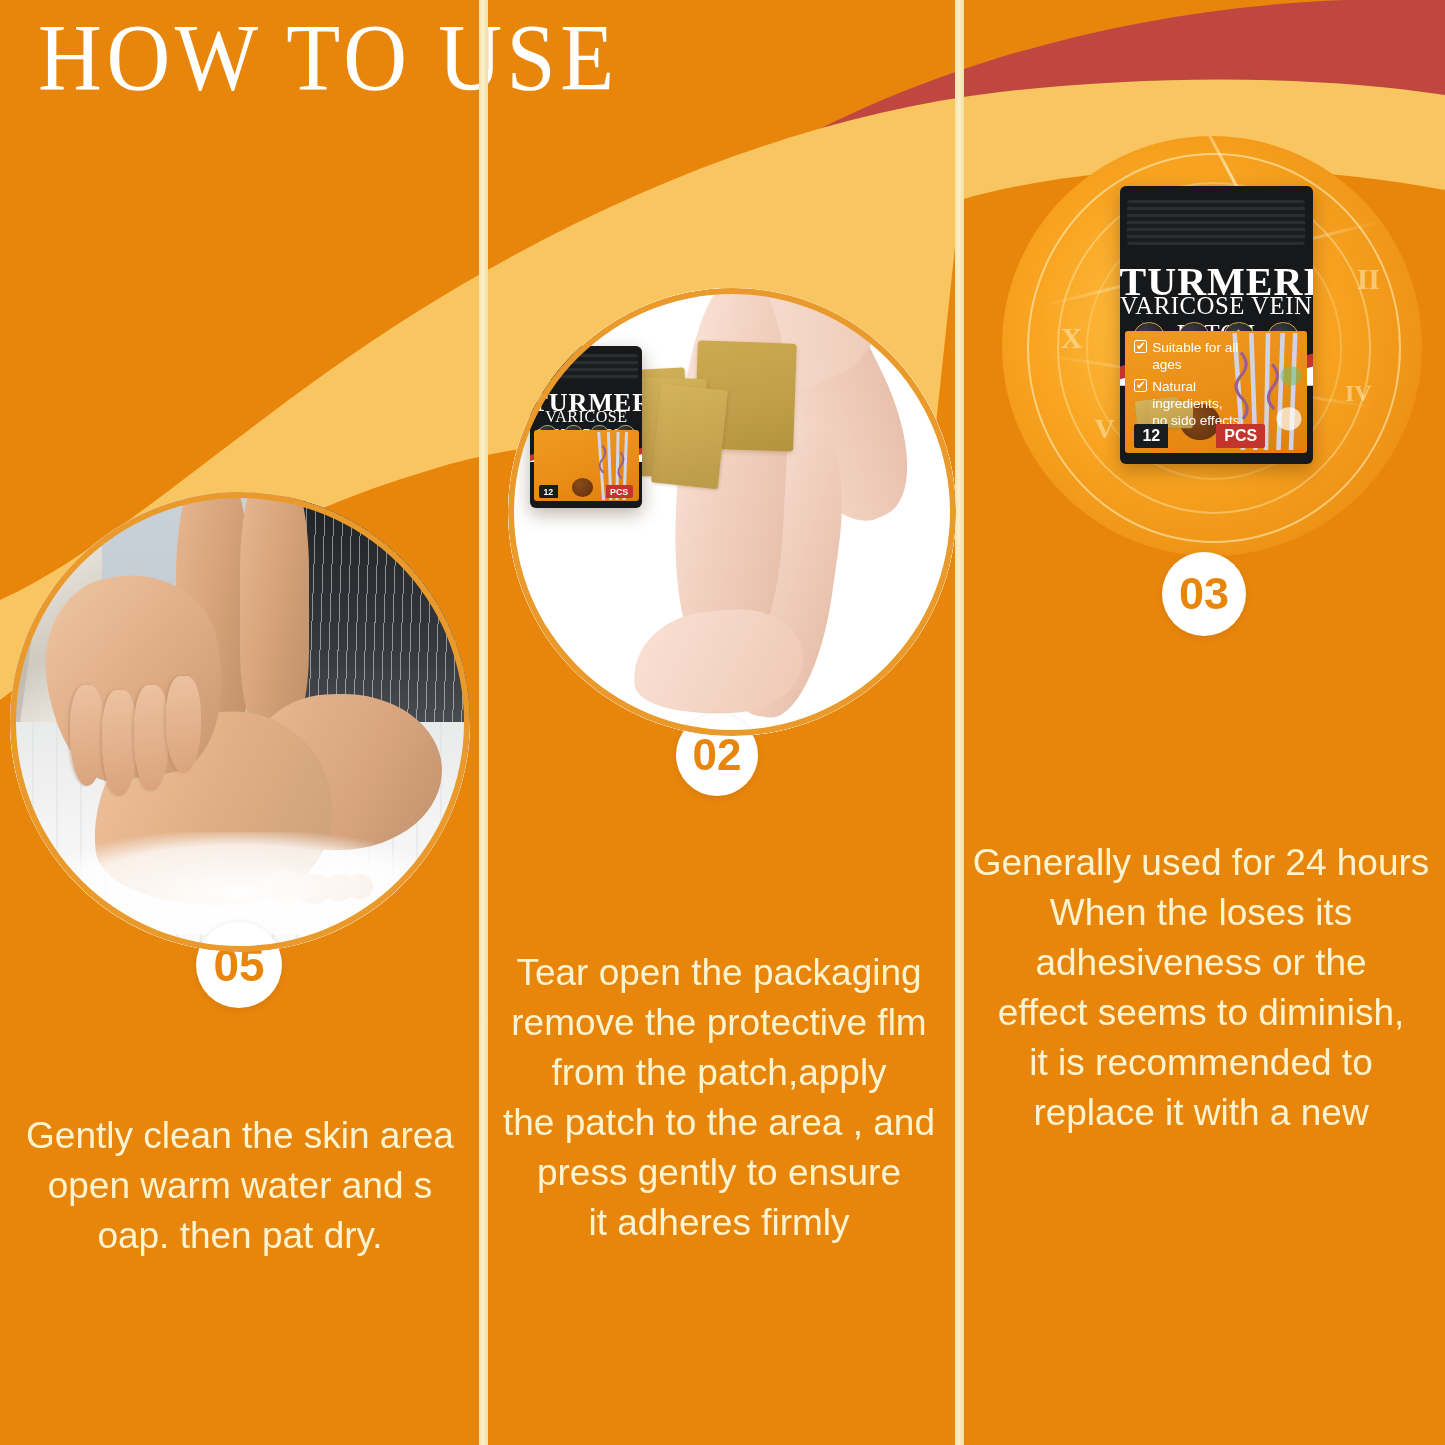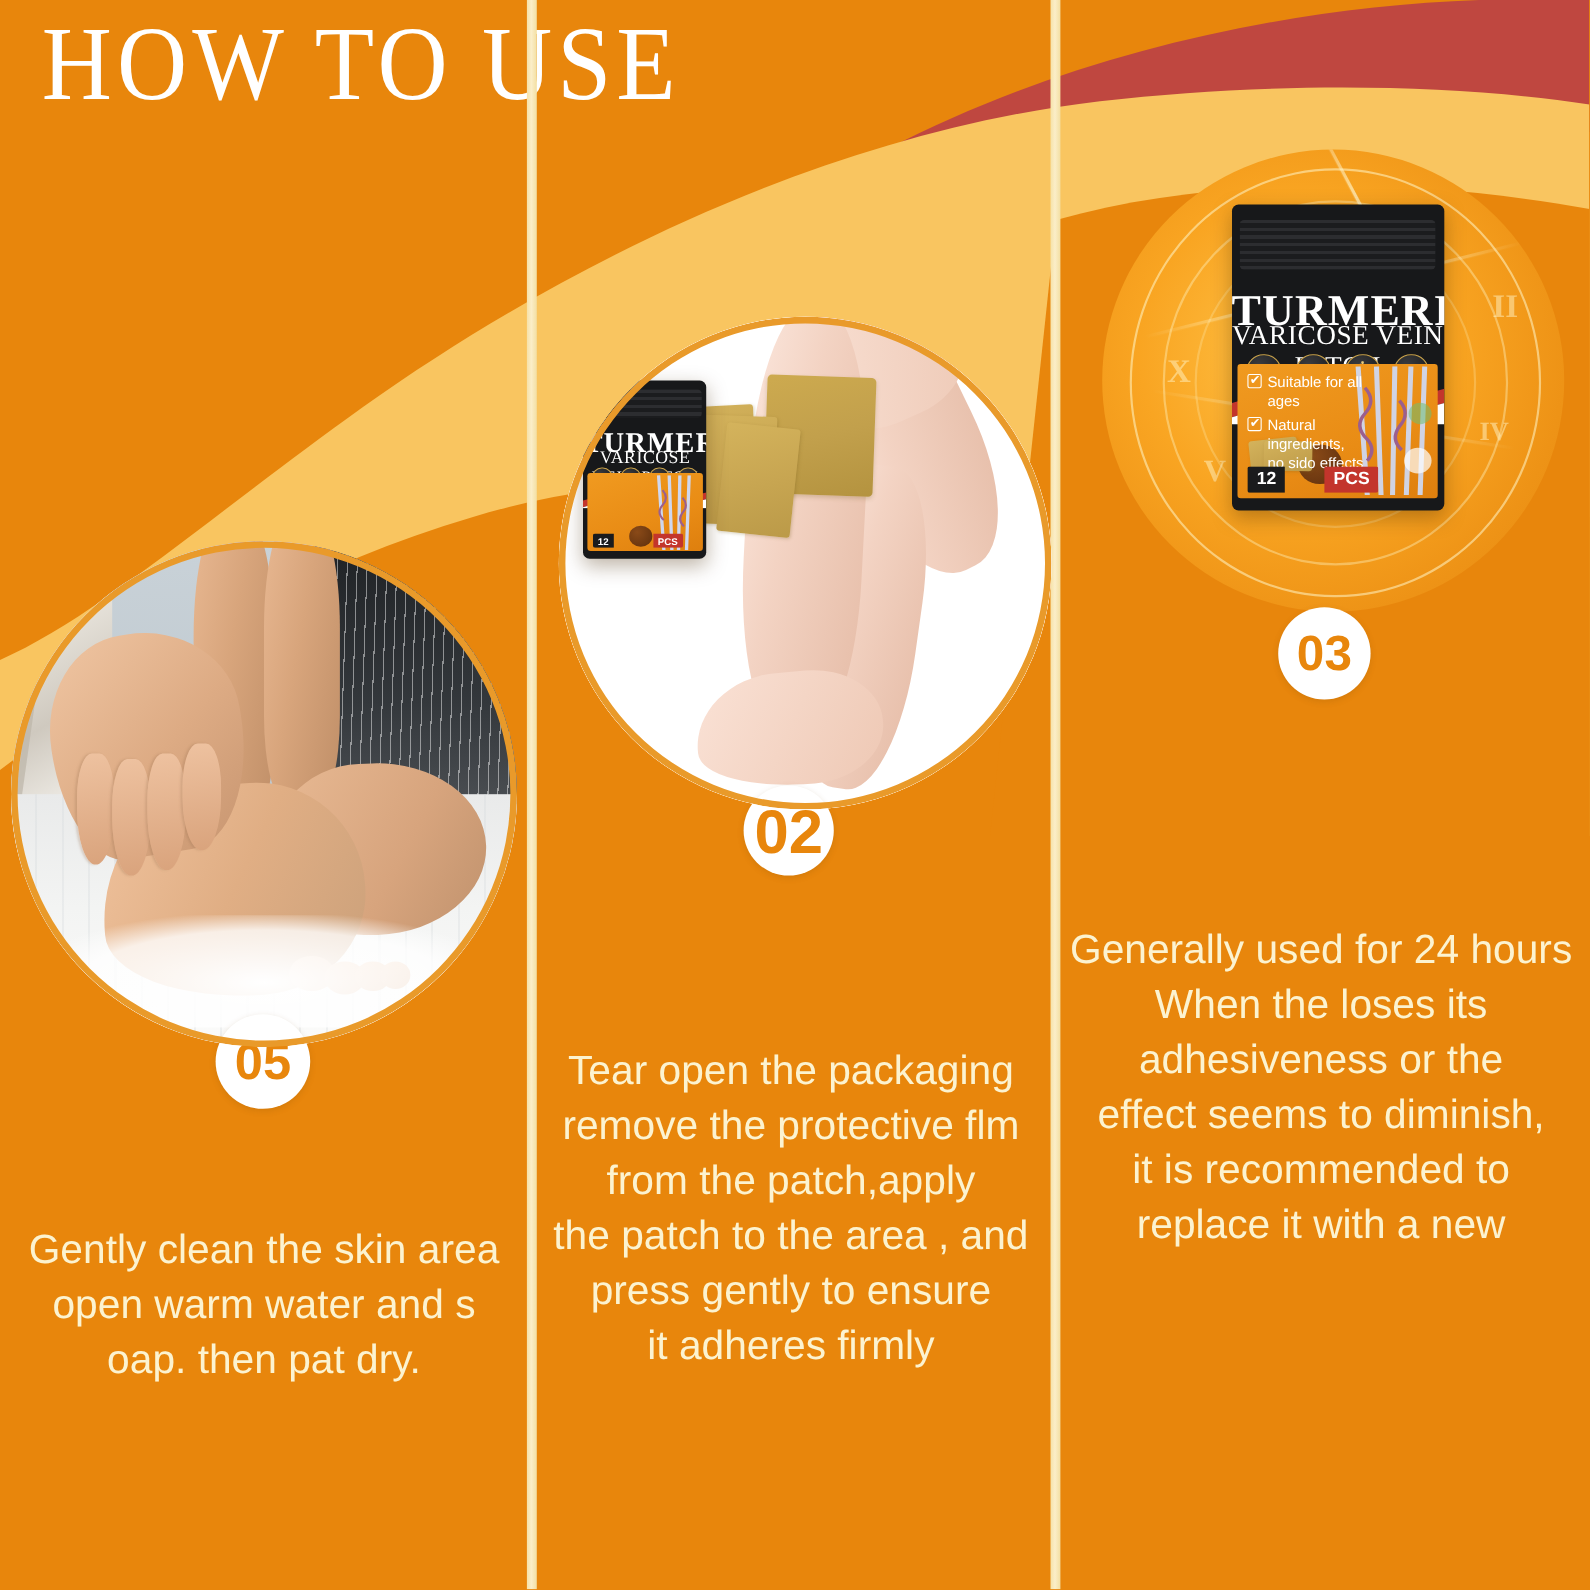--- a/index.html
+++ b/index.html
@@ -134,36 +134,36 @@
   .wave{position:absolute;left:0;width:100%;}
   .pouch .photo{position:absolute;left:3%;bottom:4%;width:94%;height:44%;
     background:linear-gradient(160deg,#F09A20 0%,#E98C15 60%,#DE7F0E 100%);
     border-radius:3px;overflow:hidden;}
   .bullets{position:absolute;left:5%;top:8%;width:58%;color:#fff;font-size:.34em;line-height:1.25;}
   .bullet{display:flex;gap:.35em;align-items:flex-start;margin-bottom:.35em;}
   .chk{flex:0 0 auto;width:.95em;height:.95em;border:1.5px solid #fff;border-radius:2px;
     display:flex;align-items:center;justify-content:center;font-size:.85em;line-height:1;color:#fff;}
   .veins{position:absolute;right:2%;top:2%;width:46%;height:96%;}
   .qty{position:absolute;left:5%;bottom:4%;display:flex;align-items:stretch;font-size:.4em;
-    font-weight:700;border-radius:2px;overflow:hidden;gap:36px;}
+    font-weight:700;border-radius:2px;overflow:hidden;}
   .qty .n{background:#1a1b1d;color:#fff;padding:.18em .5em;}
-  .qty .p{background:#C3352C;color:#fff;padding:.18em .5em;}
+  .qty .p{background:#C3352C;color:#fff;padding:.18em .5em;margin-left:48px;}
   .turmeric-root{position:absolute;border-radius:50%;
     background:radial-gradient(circle at 35% 30%,#8a4a18,#5d2f0d);}
 
   
   .step-badge{
     position:absolute;border-radius:50%;background:#FFFFFF;
     display:flex;align-items:center;justify-content:center;
     color:#E8860C;font-weight:700;
     font-family:"Liberation Sans", sans-serif;
     box-shadow:0 2px 6px rgba(120,70,0,.18);
   }
   #badge1{left:196px;top:922px;width:86px;height:86px;font-size:46px;}
-  #badge2{left:676px;top:714px;width:82px;height:82px;font-size:56px;}
+  #badge2{left:676px;top:714px;width:82px;height:82px;font-size:44px;}
   #badge3{left:1162px;top:552px;width:84px;height:84px;font-size:45px;}
 
   
   .caption{
     position:absolute;text-align:center;color:#FCF3D0;
     font-family:"Liberation Sans", sans-serif;
     font-size:37px;line-height:1.35;
     white-space:pre-line;
     margin-top:23px;
   }

